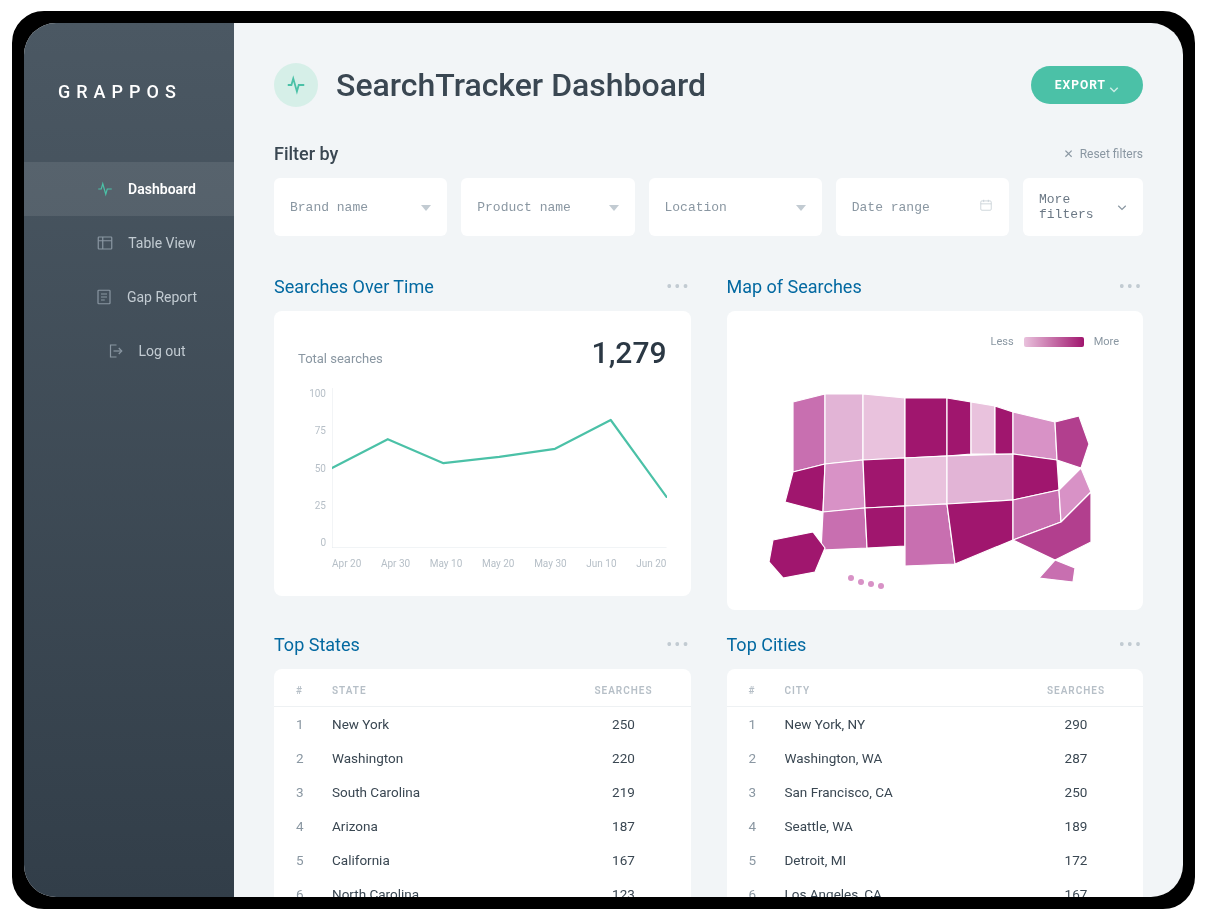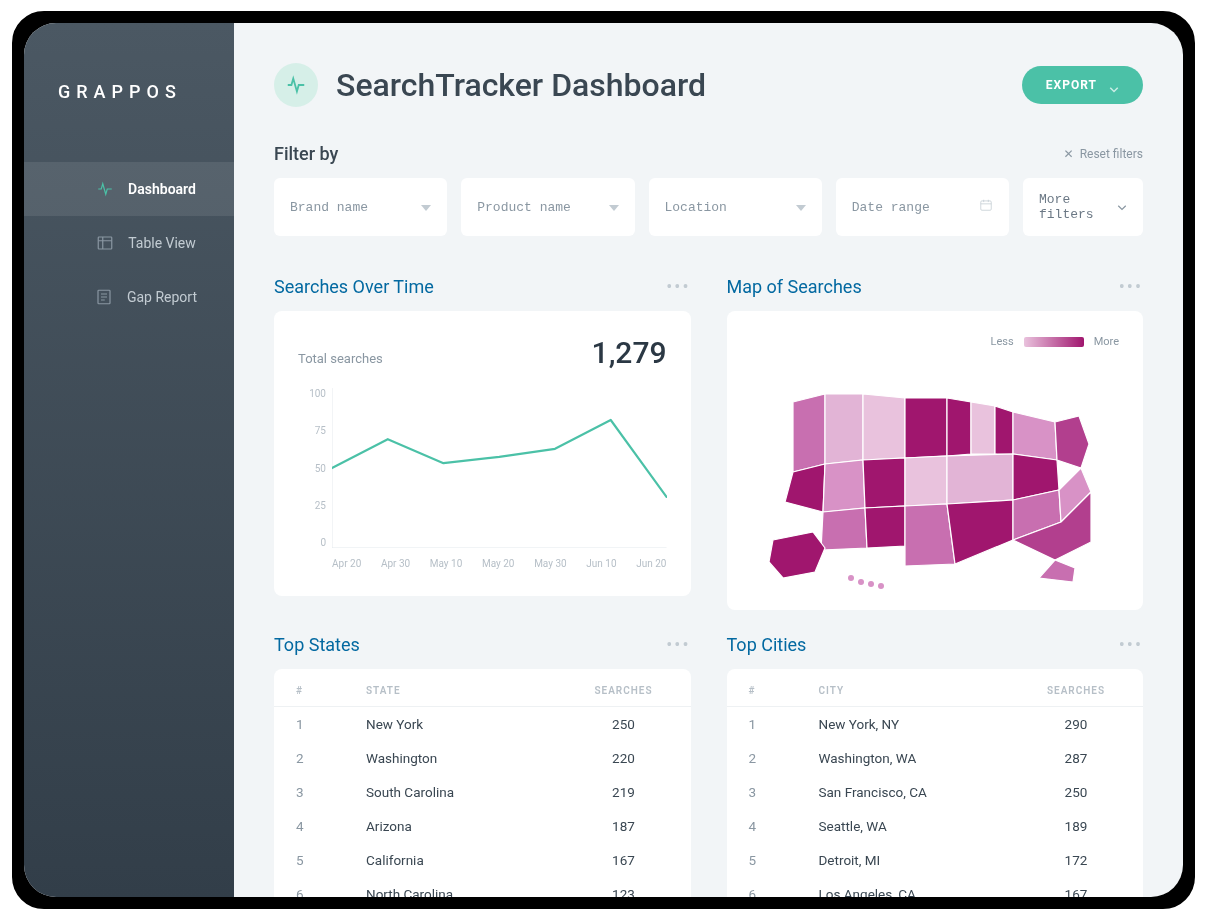--- a/index.html
+++ b/index.html
@@ -66,21 +66,21 @@
   .title-icon {
     width: 44px; height: 44px; border-radius: 50%;
     background: #d6efe8; display:flex; align-items:center; justify-content:center;
   }
   .title-icon svg { stroke: #4bc1a7; fill:none; stroke-width:2; }
   h1.page-title { font-size: 32px; font-weight: 500; color: #3a4752; }
   .export-btn {
     background: #4bc1a7; color: #fff;
     font-size: 12px; font-weight: 700; letter-spacing: 1px;
     padding: 12px 24px; border-radius: 999px;
-    display:flex; align-items:center; gap:12px; cursor:pointer;
+    display:flex; align-items:center; gap:3px; cursor:pointer;
   }
   .chev-down { width:10px; height:6px; }
   .chev-down svg { stroke:#fff; fill:none; stroke-width:2; opacity:.7; }
 
   
   .filter-header { display:flex; justify-content:space-between; align-items:center; margin-bottom:14px; }
   .filter-header h3 { font-size:18px; font-weight:500; color:#3a4752; }
   .reset-filters { font-size:12px; color:#8a97a2; display:flex; align-items:center; gap:6px; cursor:pointer; }
   .filter-row { display:flex; gap:14px; margin-bottom:40px; }
   .filter-box {
@@ -115,21 +115,21 @@
   
   .map-card .legend-row { display:flex; justify-content:flex-end; align-items:center; gap:10px; margin-bottom:24px; font-size:11px; color:#8a97a2;}
   .legend-bar { width:60px; height:10px; background:linear-gradient(to right,#e9c2dd,#a0166e); border-radius:2px;}
   .us-map { display:flex; justify-content:center; }
   .us-map svg { width: 360px; height: auto; }
 
   
   .table-card { background:#fff; border-radius:8px; overflow:hidden; }
   .thead { display:flex; padding:16px 22px 10px 22px; font-size:10px; letter-spacing:1px; color:#b6bfc7; font-weight:600; border-bottom:1px solid #eef1f3;}
   .col-idx { width:36px; }
-  .col-name { flex:1;margin-left:34px; }
+  .col-name { flex:1; }
   .col-val { width:90px; text-align:center; }
   .trow { display:flex; padding:9px 22px; font-size:13.5px; color:#3a4752; }
   .trow .col-idx { color:#8a97a2; }
   .trow .col-val { color:#3a4752; }
 
   
   .main::-webkit-scrollbar { width:0; }
 </style>
 </head>
 <body>
@@ -158,20 +158,30 @@
           <span>Table View</span>
         </div>
         <div class="nav-item">
           <span class="nav-icon">
             <svg viewBox="0 0 24 24" width="18" height="18">
                 <rect x="4" y="3" width="16" height="18" rx="1"></rect>
                 <path d="M8 8h8M8 12h8M8 16h5"></path>
               </svg>
           </span>
           <span>Gap Report</span>
+        </div>
+        <div class="nav-item">
+          <span class="nav-icon">
+            <svg viewBox="0 0 24 24" width="18" height="18">
+                <path d="M14 4h-8v16h8"></path>
+                <path d="M10 12h10"></path>
+                <path d="M17 8l4 4-4 4"></path>
+              </svg>
+          </span>
+          <span>Log out</span>
         </div>
       </nav>
     </aside>
 
     <main class="main">
 
       <div class="header">
         <div class="title-wrap">
           <div class="title-icon">
             <svg viewBox="0 0 24 24" width="22" height="22">

